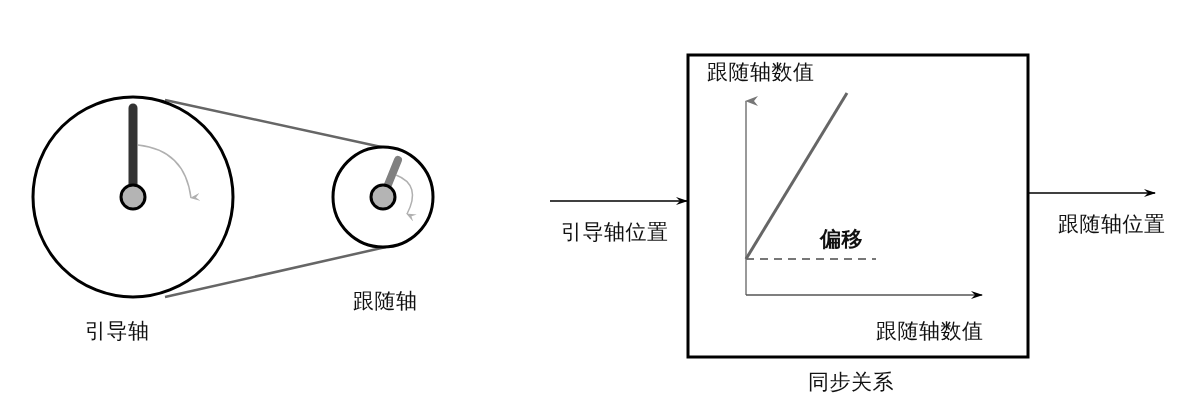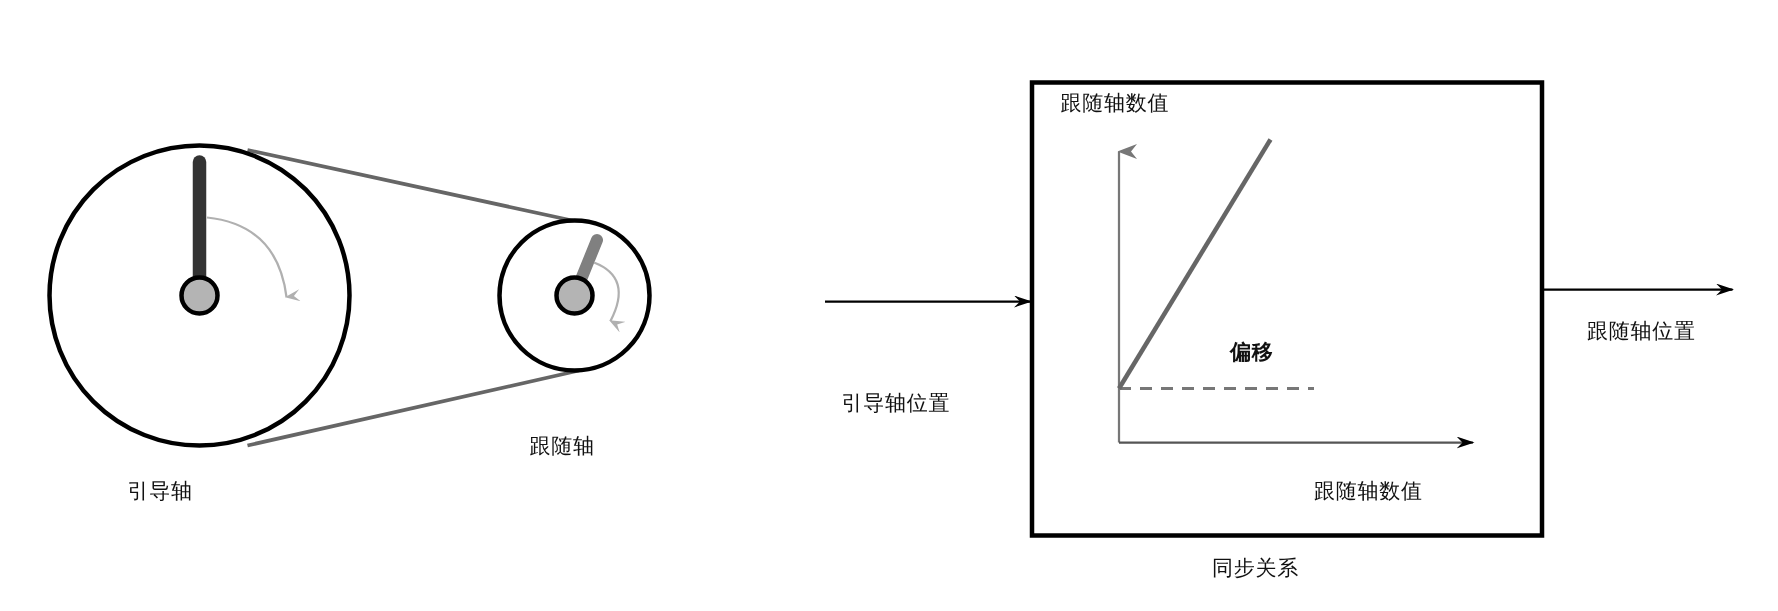--- a/index.html
+++ b/index.html
@@ -1,19 +1,19 @@
 <!DOCTYPE html>
 <html><head>
   <meta charset="utf-8">
   <style>
     html, body { margin: 0; padding: 0; background: #ffffff; }
     body { width: 1185px; height: 407px; position: relative; overflow: hidden;
            font-family: "DejaVu Serif", "Liberation Serif", serif; }
     svg { position: absolute; left: 0; top: 0; }
-    .lbl { position: absolute; font-size: 14px; color: #111; white-space: nowrap;
+    .lbl { position: absolute; font-size: 21px; color: #111; white-space: nowrap;
            line-height: 1; letter-spacing: 0.5px; }
   </style>
 </head>
 <body>
 
 <svg width="1185" height="407" viewBox="0 0 1185 407">
   <defs>
     <marker id="arrowBlack" viewBox="0 0 12 8" refX="11" refY="4" markerWidth="12" markerHeight="8" markerUnits="userSpaceOnUse" orient="auto">
       <path d="M0,0 L12,4 L0,8 L4,4 Z" fill="#000"></path>
     </marker>
@@ -52,20 +52,20 @@
     <line x1="746" y1="295" x2="746" y2="101" stroke="#777" stroke-width="1.5" marker-end="url(#arrowGray)"></line>
     <line x1="746" y1="295" x2="982" y2="295" stroke="#555" stroke-width="1.5" marker-end="url(#arrowBlack)"></line>
     <line x1="746" y1="259" x2="876" y2="259" stroke="#777" stroke-width="2" stroke-dasharray="8,6"></line>
     <line x1="746" y1="259" x2="847" y2="93" stroke="#666" stroke-width="3"></line>
   </g>
 </svg>
 
 <div class="lbl" style="left:85px; top:321px;">引导轴</div>
 <div class="lbl" style="left:353px; top:292px;font-family:Liberation Mono, monospace;">跟随轴</div>
 
-<div class="lbl" style="left:561px; top:222px;margin-top:40px;">引导轴位置</div>
+<div class="lbl" style="left:561px; top:222px;">引导轴位置</div>
 <div class="lbl" style="left:1058px; top:214px;text-align:center;">跟随轴位置</div>
 
 <div class="lbl" style="left:707px; top:62px;">跟随轴数值</div>
 <div class="lbl" style="left:820px; top:228px;font-weight:bold;">偏移</div>
 <div class="lbl" style="left:876px; top:321px;">跟随轴数值</div>
 
 <div class="lbl" style="left:808px; top:372px;text-align:right;">同步关系</div>
 
 </body></html>

